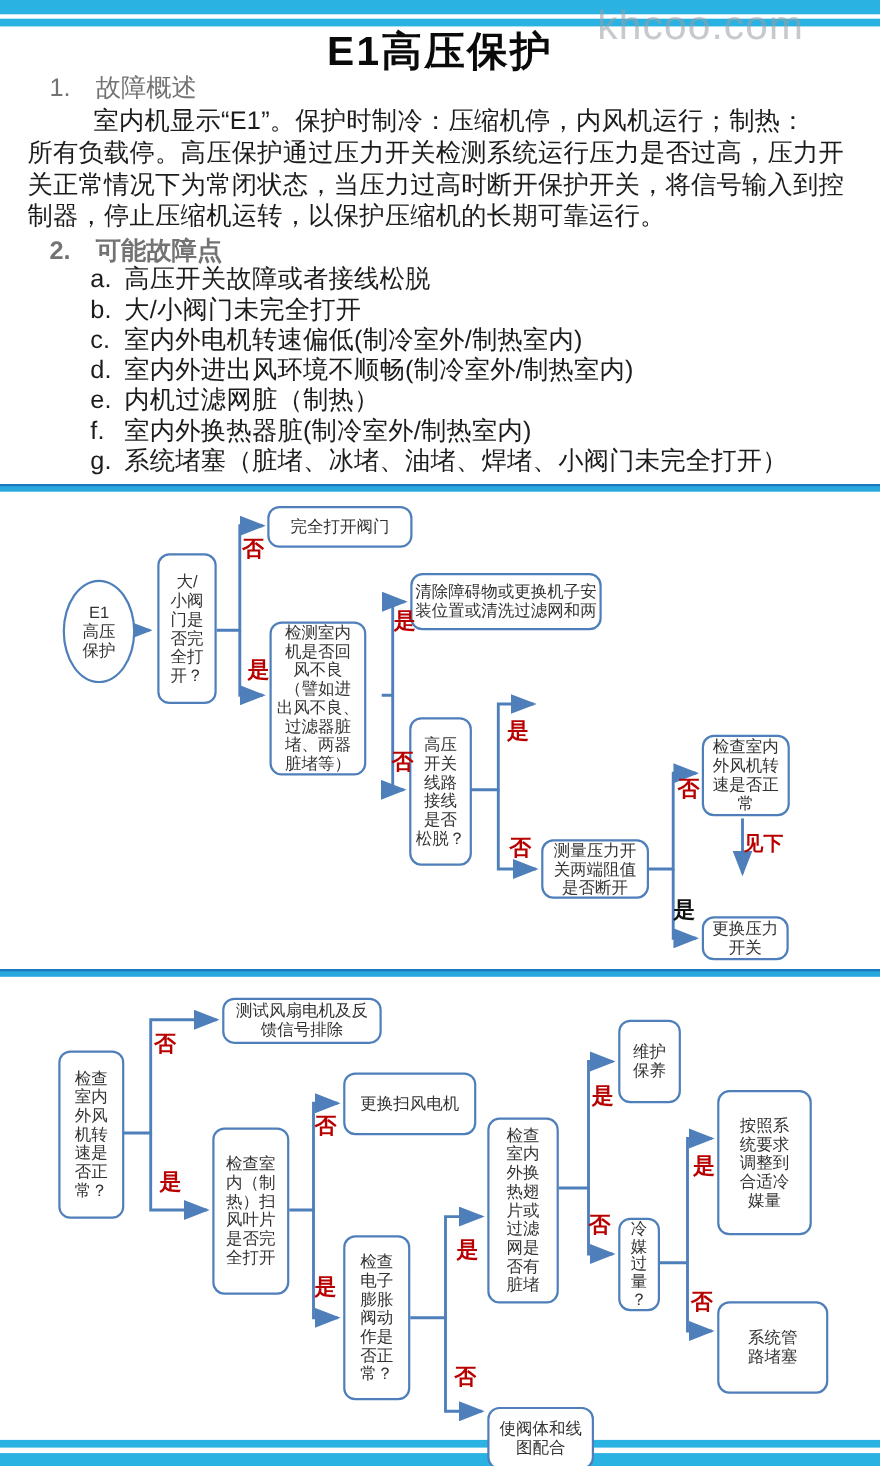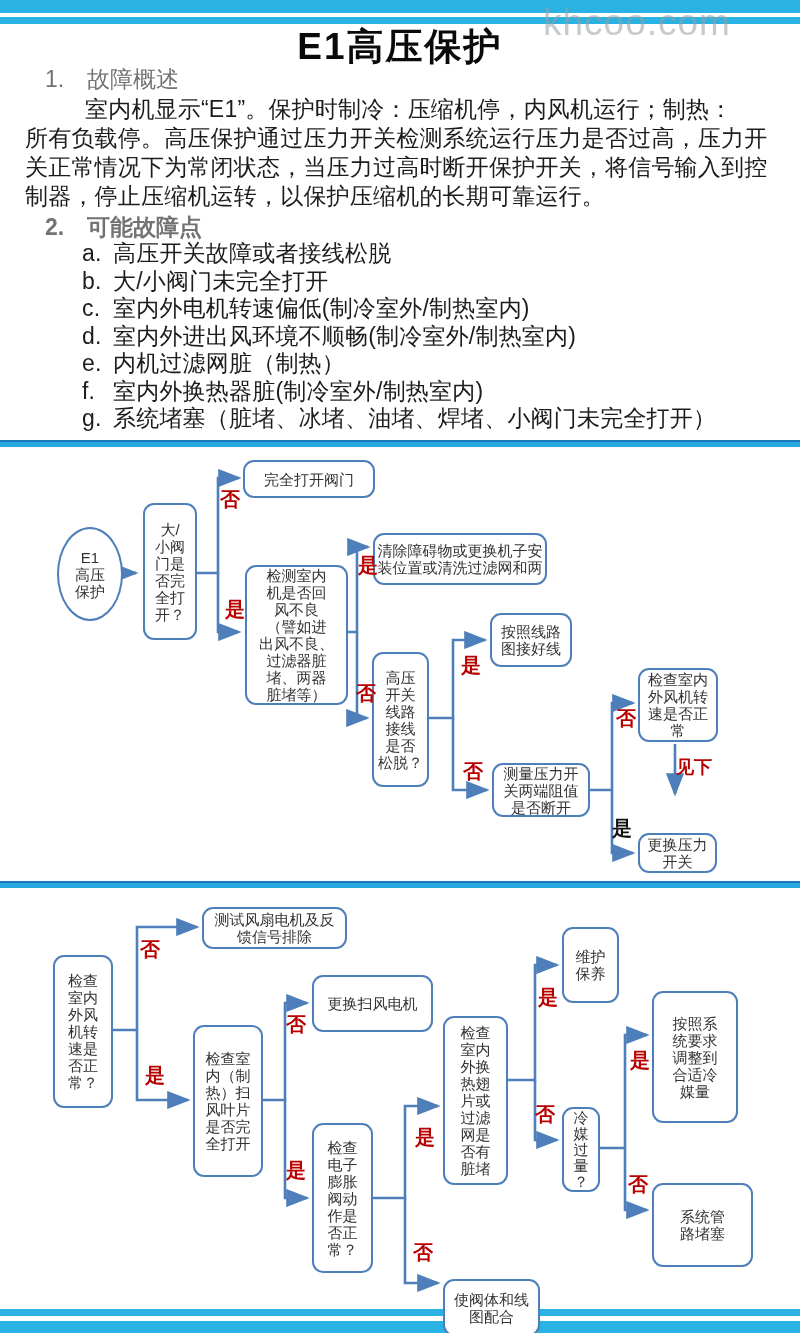--- a/index.html
+++ b/index.html
@@ -88,32 +88,30 @@
   <div class="node ellipse" style="left:57px;top:527px;width:66px;height:94px;">E1
 高压
 保护</div>
   <div class="node" style="left:143px;top:503px;width:54px;height:137px;">大/
 小阀
 门是
 否完
 全打
 开？</div>
   <div class="node" style="left:243px;top:460px;width:132px;height:38px;">完全打开阀门</div>
-  <div class="node" style="left:245px;top:565px;width:103px;height:140px;">检测室内
+  <div class="node" style="left:245px;top:565px;width:88px;height:140px;">检测室内
 机是否回
 风不良
 （譬如进
 出风不良、
 过滤器脏
 堵、两器
 脏堵等）</div>
-  <div class="node" style="left:373px;top:521px;width:174px;height:52px;margin-top:12px;">清除障碍物或更换机子安
+  <div class="node" style="left:373px;top:521px;width:174px;height:52px;">清除障碍物或更换机子安
 装位置或清洗过滤网和两</div>
-  <div class="node" style="left:490px;top:613px;width:82px;height:54px;">按照线路
-图接好线</div>
   <div class="node" style="left:372px;top:652px;width:57px;height:135px;">高压
 开关
 线路
 接线
 是否
 松脱？</div>
   <div class="node" style="left:492px;top:763px;width:98px;height:54px;">测量压力开
 关两端阻值
 是否断开</div>
   <div class="node" style="left:638px;top:668px;width:80px;height:74px;">检查室内

